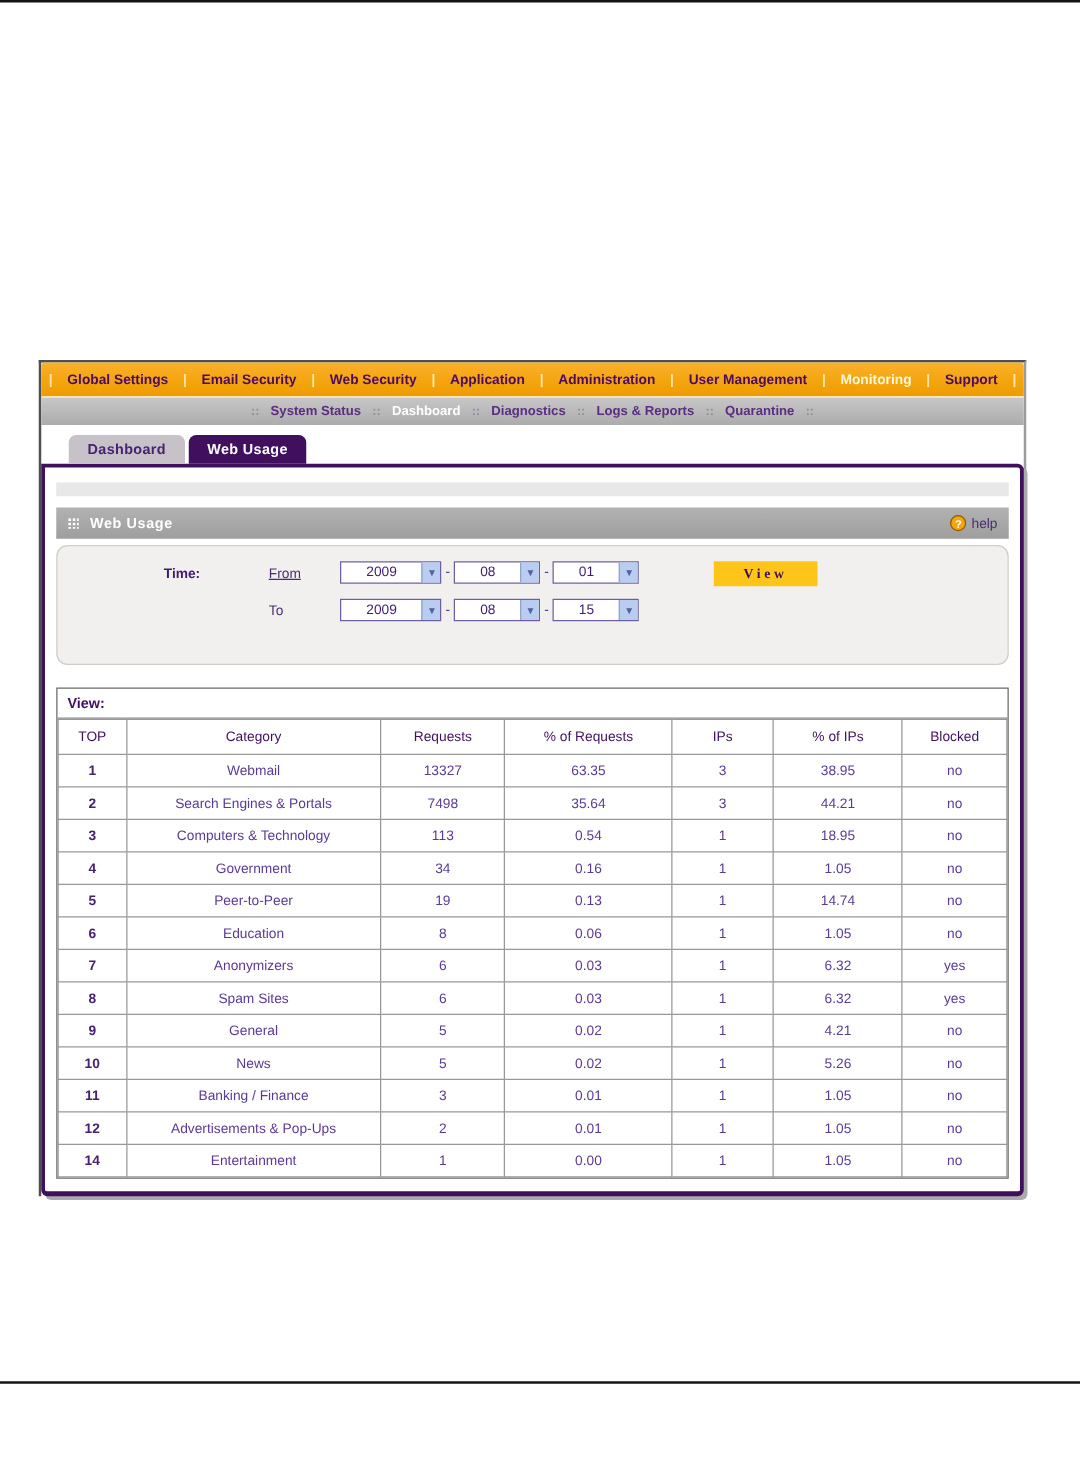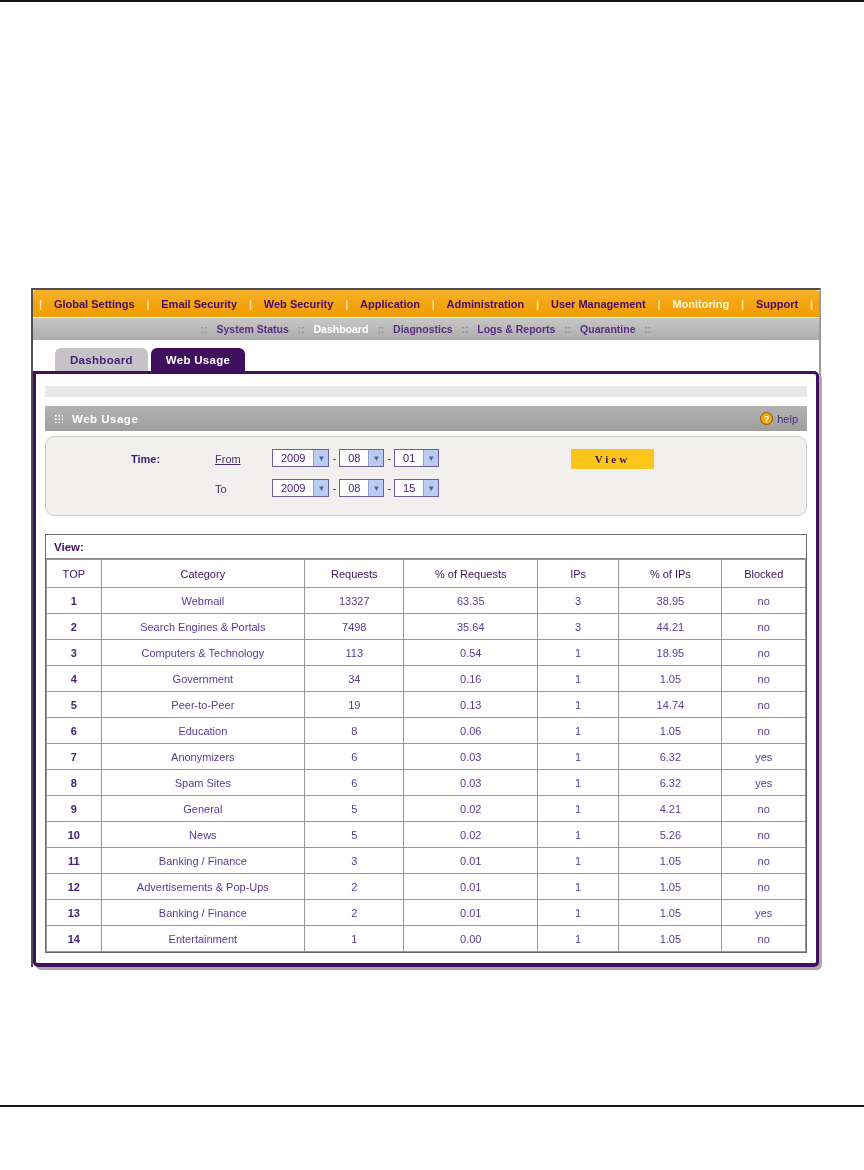--- a/index.html
+++ b/index.html
@@ -48,31 +48,31 @@
     background-image:radial-gradient(#ffffff 1px, transparent 1.1px);
     background-size:3.5px 3.5px; }
   .section-title { color:#ffffff; font-size:11.5px; font-weight:bold; letter-spacing:.5px; }
   .help-wrap { margin-left:auto; display:flex; align-items:center; gap:4px; cursor:pointer; }
   .help-icon { width:13px; height:13px; border-radius:50%; background:#f2a50c;
     color:#ffffff; font-size:9px; font-weight:bold; display:flex; align-items:center;
     justify-content:center; border:1px solid #8a5c00; }
   .help-label { color:#4b2d73; font-size:11px; font-weight:normal; }
 
   
-  .time-box { position:relative; margin-top:5px; height:80px; background:#f1f0ee;
+  .time-box { position:relative; margin-top:5px; height:96px; background:#f1f0ee;
     border:1px solid #cfcdc8; border-radius:9px; font-size:11px; color:#4b2d73; }
   .time-label { position:absolute; left:85px; top:16px; font-weight:bold; color:#3f1a78; }
   .from-label { position:absolute; left:169px; top:16px;text-decoration:underline; }
   .to-label { position:absolute; left:169px; top:46px; }
   .date-row { position:absolute; display:flex; align-items:center; gap:3px; }
   .date-row.from { left:226px; top:12px; }
   .date-row.to { left:226px; top:42px; }
   .sel { display:flex; align-items:center; height:18px; background:#ffffff;
     border:1px solid #6f5f9e; cursor:pointer; }
-  .sel-val { padding:0 8px; color:#3f1a78; font-size:11px; }
+  .sel-val { padding:0 20px; color:#3f1a78; font-size:11px; }
   .sel.year .sel-val { min-width:32px; }
   .sel.sm .sel-val { min-width:18px; }
   .sel-arrow { width:15px; height:16px; background:#b9cdf0; color:#50619e;
     font-size:8px; display:flex; align-items:center; justify-content:center;
     border-left:1px solid #8fa3cc; }
   .date-dash { color:#4b2d73; }
   .view-btn { position:absolute; left:525px; top:12px; width:83px; height:20px;
     background:#fdc419; color:#40105f; font-size:11px; font-weight:bold;
     letter-spacing:3px; display:flex; align-items:center; justify-content:center;
     cursor:pointer;font-family:Liberation Serif, serif; }
@@ -314,29 +314,20 @@
               <tr>
                 <td class="col-top">12</td>
                 <td>Advertisements &amp; Pop-Ups</td>
                 <td>2</td>
                 <td>0.01</td>
                 <td>1</td>
                 <td>1.05</td>
                 <td>no</td>
               </tr>
               <tr>
-                <td class="col-top">13</td>
-                <td>Banking / Finance</td>
-                <td>2</td>
-                <td>0.01</td>
-                <td>1</td>
-                <td>1.05</td>
-                <td>yes</td>
-              </tr>
-              <tr>
                 <td class="col-top">14</td>
                 <td>Entertainment</td>
                 <td>1</td>
                 <td>0.00</td>
                 <td>1</td>
                 <td>1.05</td>
                 <td>no</td>
               </tr>
             </tbody>
         </table>

